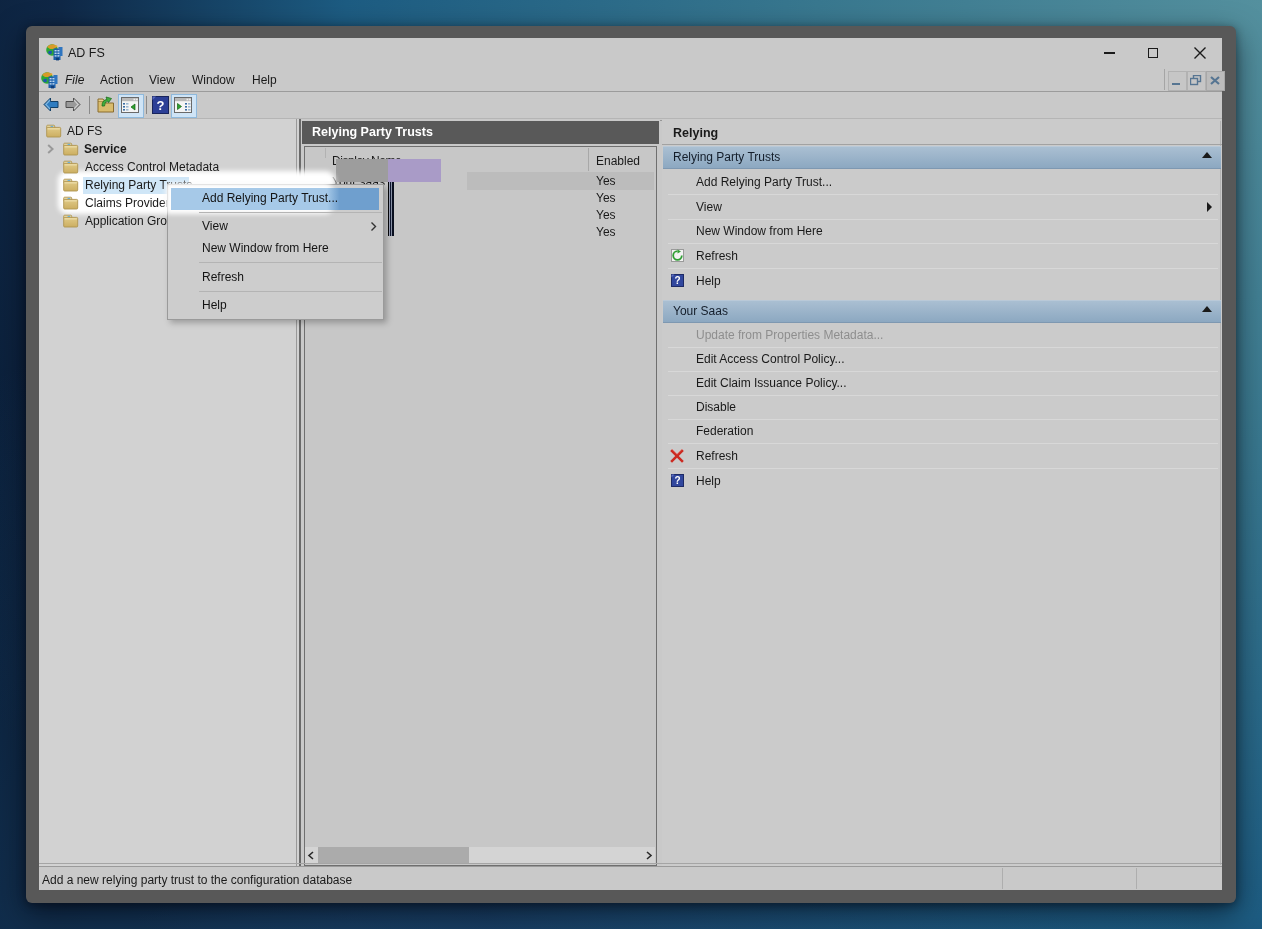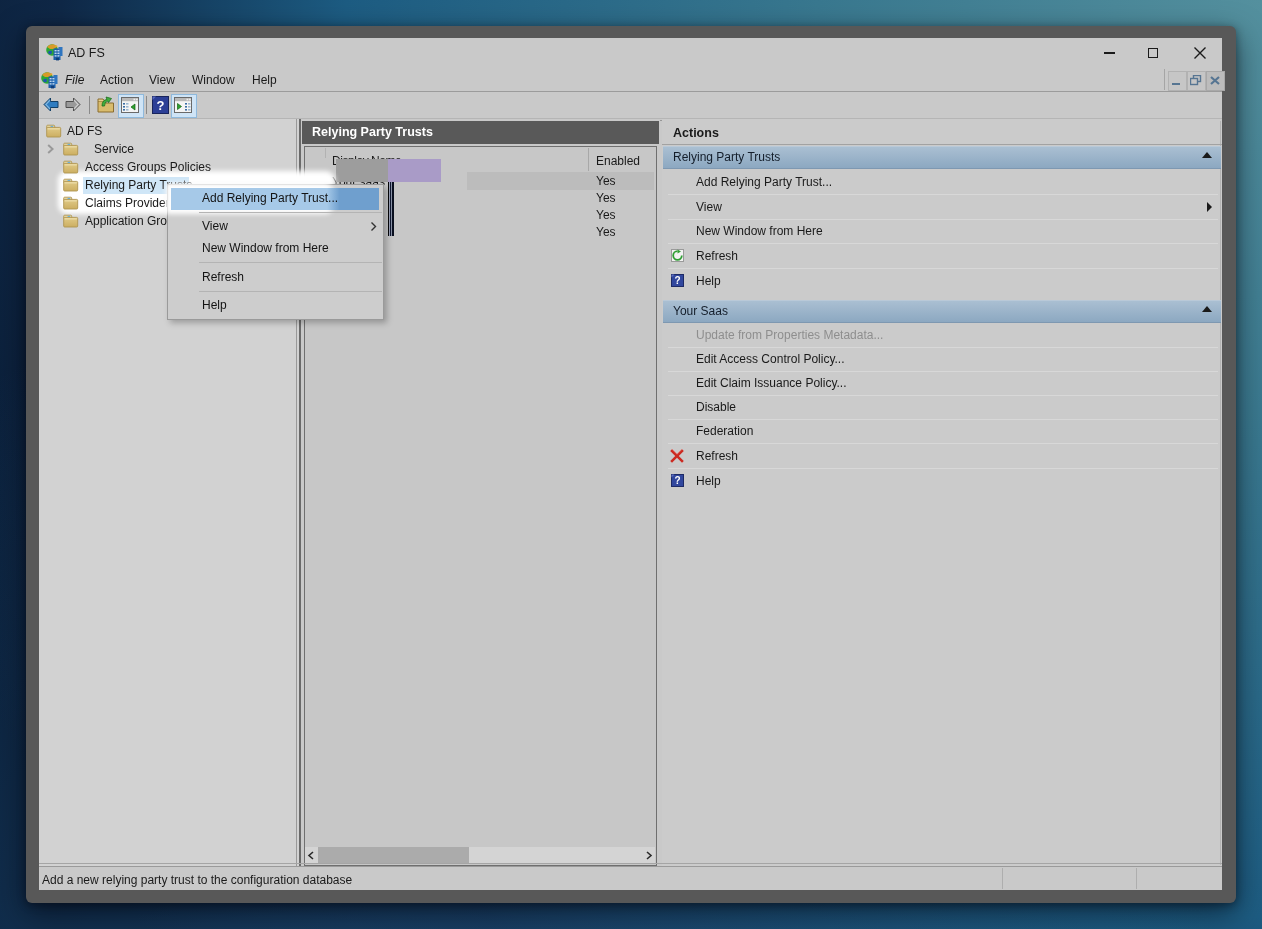--- a/index.html
+++ b/index.html
@@ -191,21 +191,21 @@
 
 <div class="abs" style="left:305px;top:847px;width:350px;height:16px;background:#d4d4d4;"></div>
 <div class="abs" style="left:318px;top:847px;width:151px;height:16px;background:#ababab;"></div>
 <svg class="abs" style="left:307px;top:851px;" width="8" height="9">
     <path d="M6 1 L2 4.5 L6 8" stroke="#2a2a2a" stroke-width="1.6" fill="none"></path>
   </svg>
 <svg class="abs" style="left:645px;top:851px;" width="8" height="9">
     <path d="M2 1 L6 4.5 L2 8" stroke="#2a2a2a" stroke-width="1.6" fill="none"></path>
   </svg>
 
-<div class="txt" style="left:673px;top:126px;font-weight:bold;font-size:12.5px;">Actions</div>
+<div class="txt" style="left:673px;top:126px;font-weight:bold;font-size:12.5px;">Relying</div>
 <div class="vline" style="left:1220px;top:121px;height:744px;background:#b3b3b3;"></div>
 <div class="hline" style="left:662px;top:144px;width:560px;background:#a2a2a2;"></div>
 
 <div class="secbar" style="top:146px;">
     <span>Relying Party Trusts</span>
   </div>
 <div class="secarrow" style="left:1202px;top:152px;"></div>
 <div class="aitem" style="top:175px;">Add Relying Party Trust...</div>
 <div class="asep" style="top:194px;"></div>
 <div class="aitem" style="top:200px;">View</div>
@@ -287,34 +287,34 @@
         <linearGradient id="fg63142" x1="0" y1="0" x2="0" y2="1">
           <stop offset="0" stop-color="#e0ca87"></stop>
           <stop offset="1" stop-color="#ccae61"></stop>
         </linearGradient>
       </defs>
 <rect x="0.7" y="1.2" width="8" height="4" rx="1" fill="#e9d9a4" stroke="#af9551" stroke-width="0.9"></rect>
 <rect x="4.6" y="1.9" width="2.6" height="1.2" fill="#63b4ea"></rect>
 <rect x="0.7" y="3.4" width="14" height="9.6" rx="1" fill="url(#fg63142)" stroke="#af9551" stroke-width="0.9"></rect>
 <rect x="1.6" y="4.3" width="12.2" height="1.1" fill="#eee0ae"></rect>
     </svg>
-  <div class="trow" style="left:94px;top:142px;">Service</div>
+  <div class="trow" style="left:84px;top:142px;font-weight:bold;">Service</div>
   <svg class="abs" style="left:63px;top:160px;" width="16" height="14" viewBox="0 0 16 14">
       <defs>
         <linearGradient id="fg63160" x1="0" y1="0" x2="0" y2="1">
           <stop offset="0" stop-color="#e0ca87"></stop>
           <stop offset="1" stop-color="#ccae61"></stop>
         </linearGradient>
       </defs>
 <rect x="0.7" y="1.2" width="8" height="4" rx="1" fill="#e9d9a4" stroke="#af9551" stroke-width="0.9"></rect>
 <rect x="4.6" y="1.9" width="2.6" height="1.2" fill="#63b4ea"></rect>
 <rect x="0.7" y="3.4" width="14" height="9.6" rx="1" fill="url(#fg63160)" stroke="#af9551" stroke-width="0.9"></rect>
 <rect x="1.6" y="4.3" width="12.2" height="1.1" fill="#eee0ae"></rect>
     </svg>
-  <div class="trow" style="left:85px;top:160px;">Access Groups Policies</div>
+  <div class="trow" style="left:85px;top:160px;">Access Control Metadata</div>
   <div class="abs" style="left:83px;top:177px;width:106px;height:17px;background:#cfe6f7;"></div>
   <svg class="abs" style="left:63px;top:178px;" width="16" height="14" viewBox="0 0 16 14">
       <defs>
         <linearGradient id="fg63178" x1="0" y1="0" x2="0" y2="1">
           <stop offset="0" stop-color="#e0ca87"></stop>
           <stop offset="1" stop-color="#ccae61"></stop>
         </linearGradient>
       </defs>
 <rect x="0.7" y="1.2" width="8" height="4" rx="1" fill="#e9d9a4" stroke="#af9551" stroke-width="0.9"></rect>
 <rect x="4.6" y="1.9" width="2.6" height="1.2" fill="#63b4ea"></rect>

